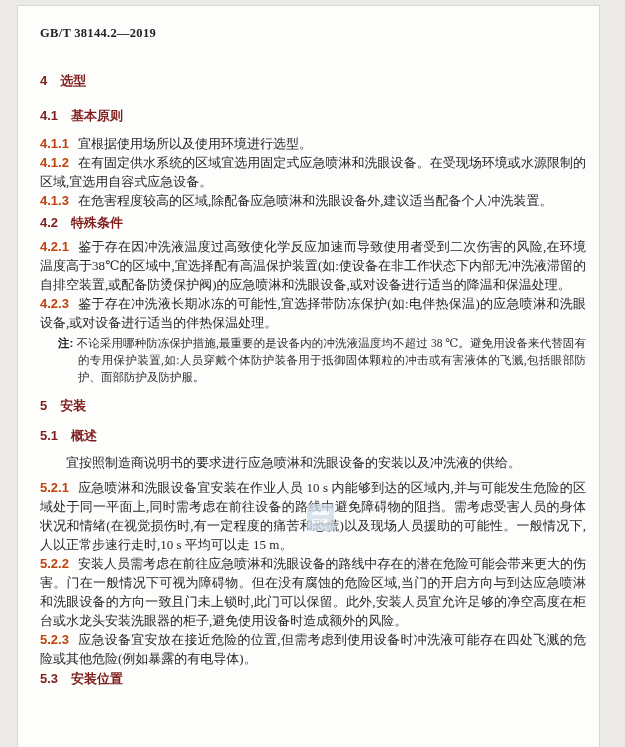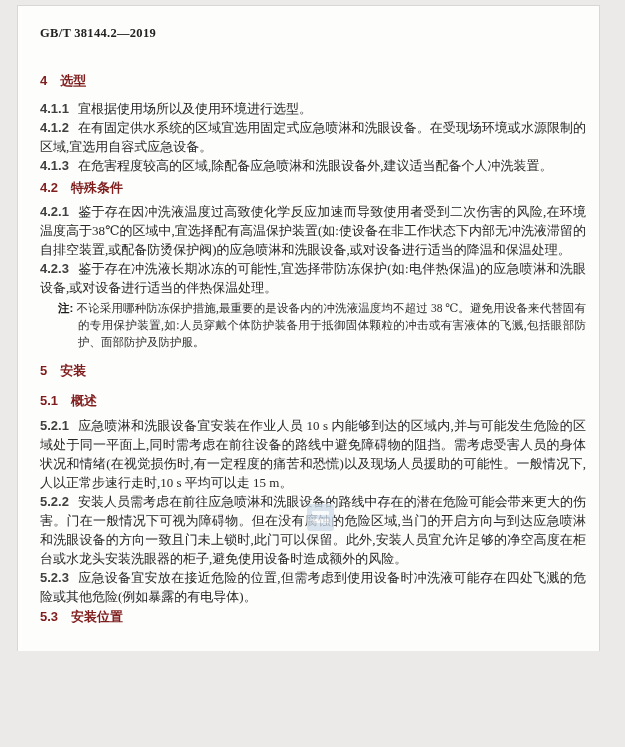--- a/index.html
+++ b/index.html
@@ -7,21 +7,21 @@
     width:625px;height:747px;
     background:#eceae8;
     overflow:hidden;
     position:relative;
     font-family:"Liberation Serif","DejaVu Serif",serif;
     -webkit-font-smoothing:antialiased;
   }
   .page{
     position:absolute;
     left:17px;top:5px;
-    width:583px;height:646px;
+    width:583px;height:742px;
     background:#fdfdfc;
     border:1px solid #d9d7d5;
     border-bottom:none;
     box-sizing:border-box;
   }
   .content{
     position:relative;
     padding:18px 13px 0 22px;
     color:#2b2b2b;
   }
@@ -45,21 +45,21 @@
     font-size:13px;
     line-height:19px;
     margin:0;
     text-align:justify;
     text-justify:inter-ideograph;
     color:#272727;
   }
   .para .num{
     font-family:"Liberation Sans","DejaVu Sans",sans-serif;
     font-weight:bold;
-    color:#404040;
+    color:#c2410c;
     margin-right:9px;
   }
   .para-plain{
     font-size:13px;
     line-height:19px;
     margin:0;
     text-indent:2em;
     text-align:justify;
     color:#272727;
   }
@@ -116,20 +116,23 @@
 
 <div class="page">
   <div class="content">
 
     <div class="doc-header">GB/T 38144.2—2019</div>
 
     <div id="b0" class="h1">
       <span class="num">4</span><span>选型</span>
     </div>
 
+    <div id="b1" class="h2">
+      <span class="num">4.1</span><span>基本原则</span>
+    </div>
 
     <p id="b2" class="para">
       <span class="num">4.1.1</span><span>宜根据使用场所以及使用环境进行选型。</span>
     </p>
 
     <p id="b3" class="para">
       <span class="num">4.1.2</span><span>在有固定供水系统的区域宜选用固定式应急喷淋和洗眼设备。在受现场环境或水源限制的区域,宜选用自容式应急设备。</span>
     </p>
 
     <p id="b4" class="para">
@@ -154,20 +157,21 @@
     </p>
 
     <div id="b10" class="h1">
       <span class="num">5</span><span>安装</span>
     </div>
 
     <div id="b11" class="h2">
       <span class="num">5.1</span><span>概述</span>
     </div>
 
+    <p id="b12" class="para-plain">宜按照制造商说明书的要求进行应急喷淋和洗眼设备的安装以及冲洗液的供给。</p>
 
 
     <p id="b14" class="para">
       <span class="num">5.2.1</span><span>应急喷淋和洗眼设备宜安装在作业人员 10 s 内能够到达的区域内,并与可能发生危险的区域处于同一平面上,同时需考虑在前往设备的路线中避免障碍物的阻挡。需考虑受害人员的身体状况和情绪(在视觉损伤时,有一定程度的痛苦和恐慌)以及现场人员援助的可能性。一般情况下,人以正常步速行走时,10 s 平均可以走 15 m。</span>
     </p>
 
     <p id="b15" class="para">
       <span class="num">5.2.2</span><span>安装人员需考虑在前往应急喷淋和洗眼设备的路线中存在的潜在危险可能会带来更大的伤害。门在一般情况下可视为障碍物。但在没有腐蚀的危险区域,当门的开启方向与到达应急喷淋和洗眼设备的方向一致且门未上锁时,此门可以保留。此外,安装人员宜允许足够的净空高度在柜台或水龙头安装洗眼器的柜子,避免使用设备时造成额外的风险。</span>
     </p>
 

